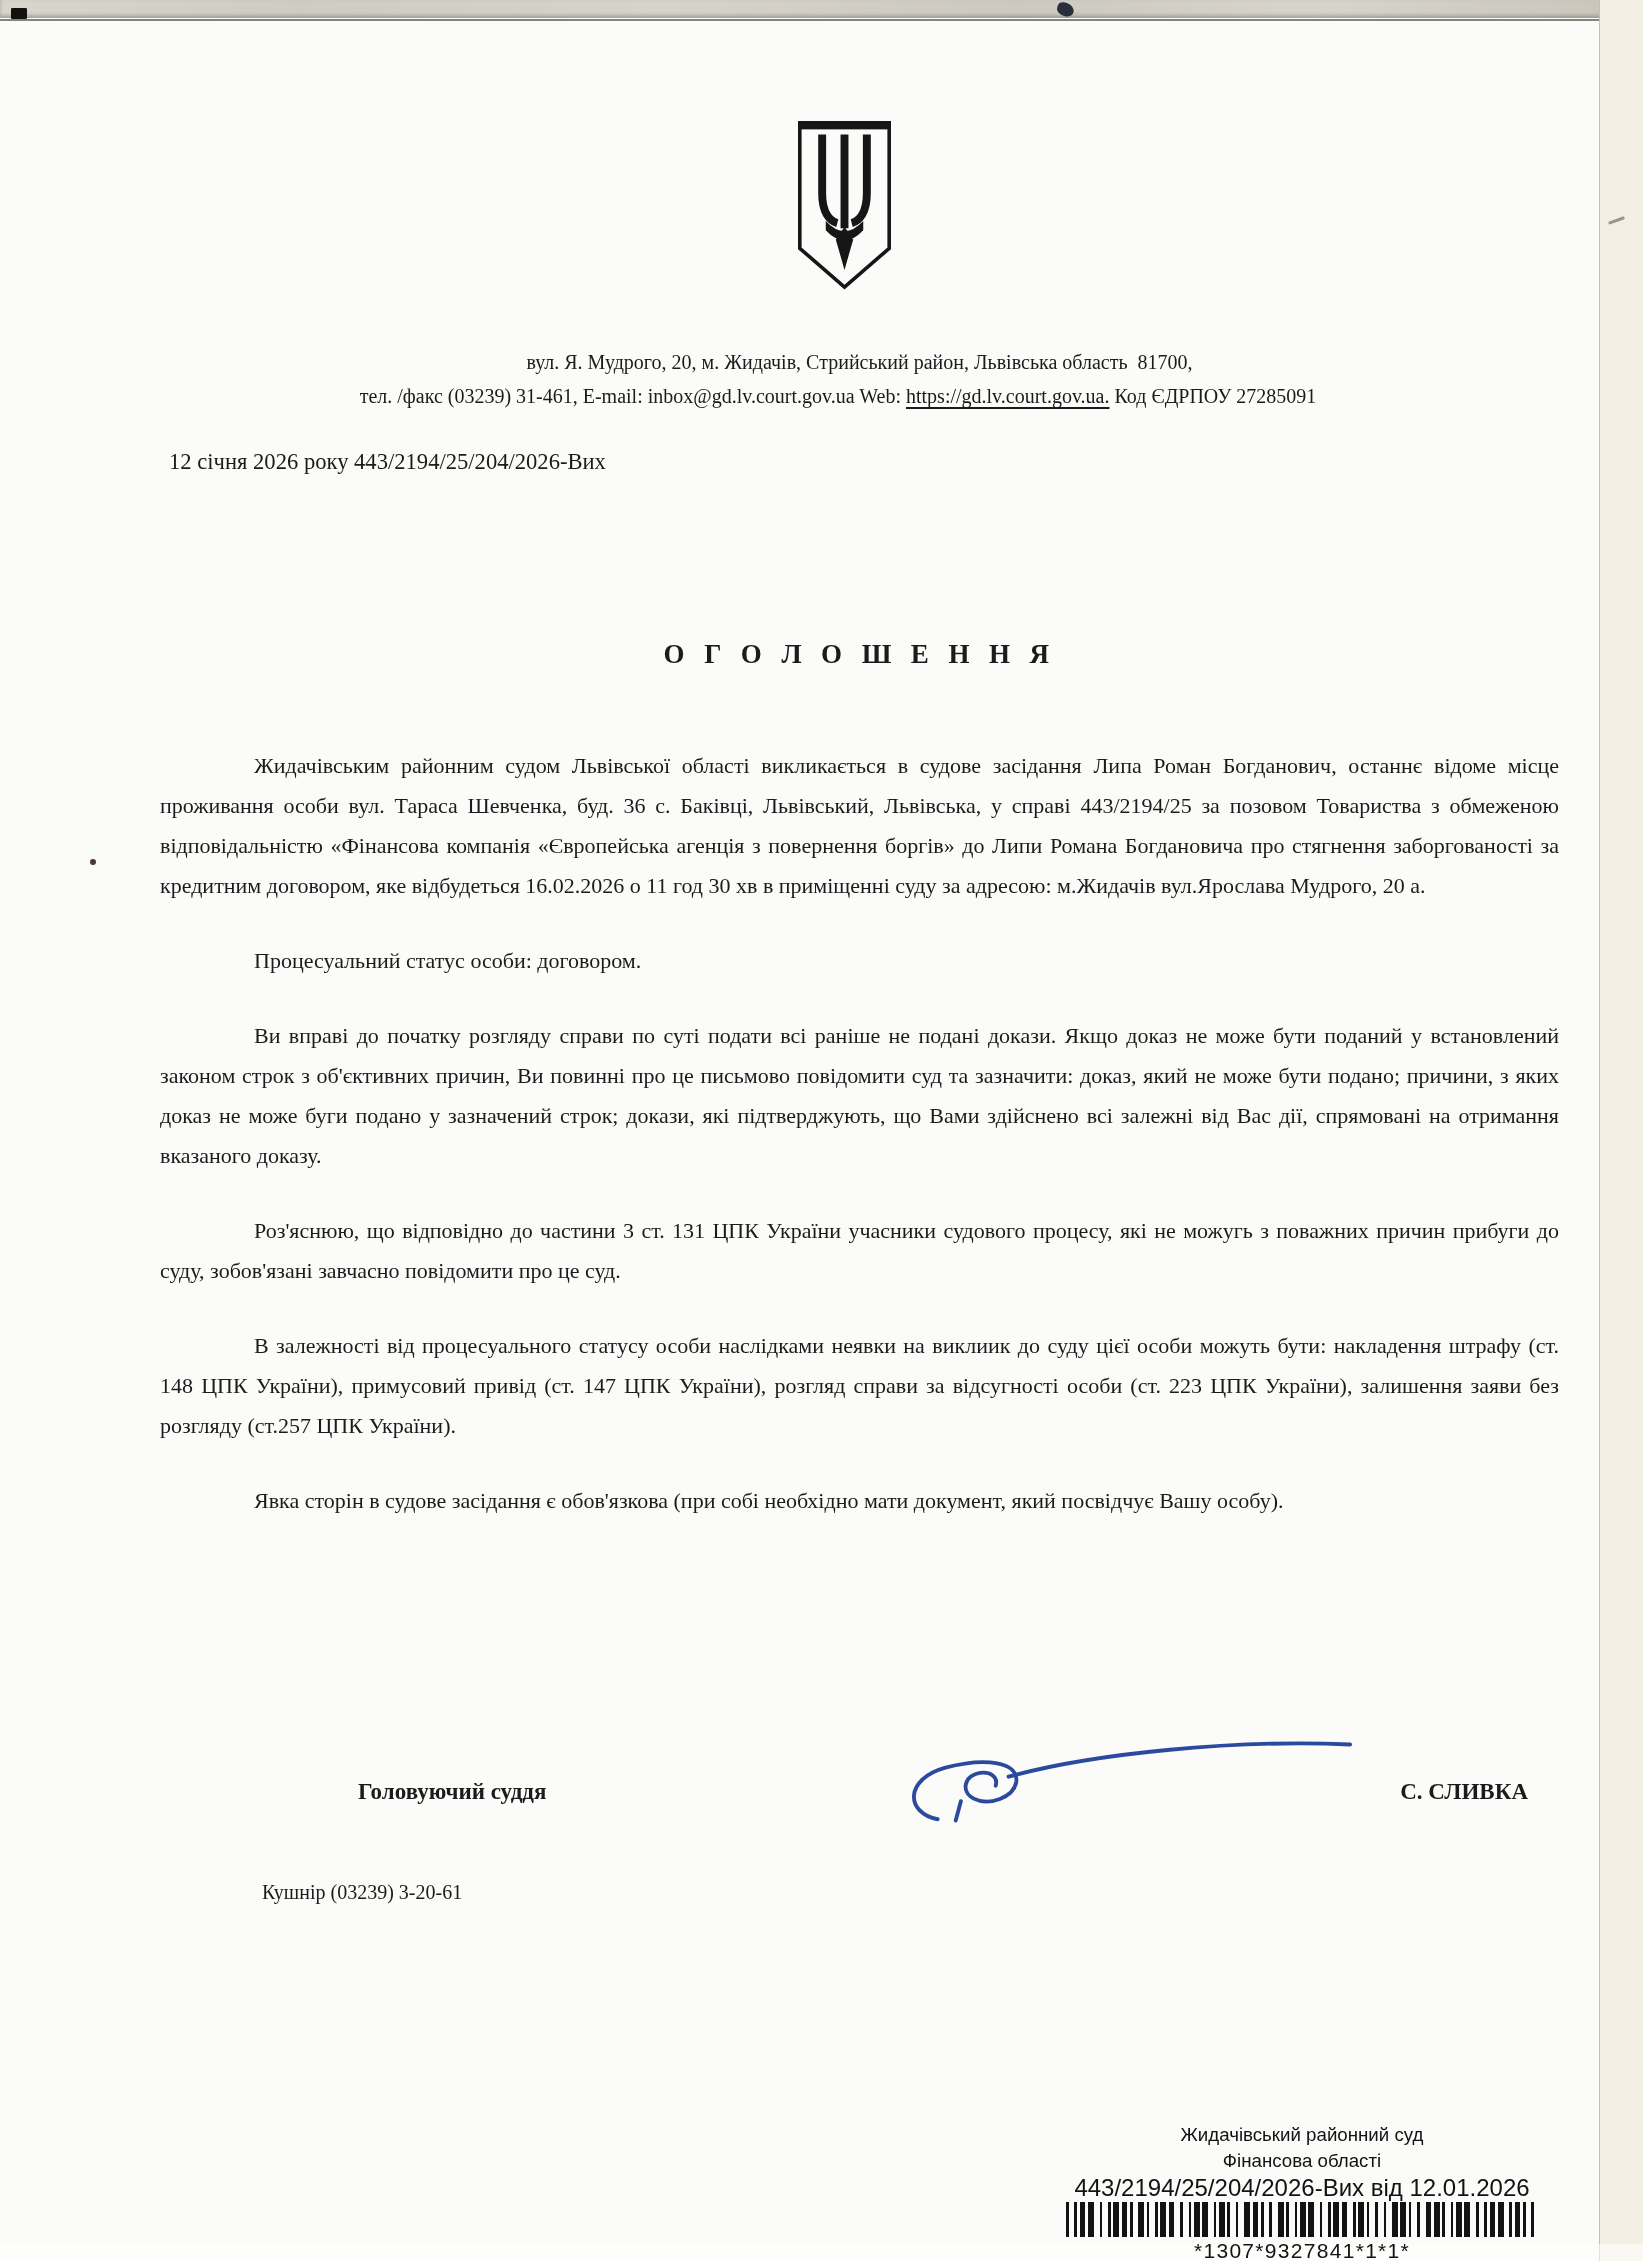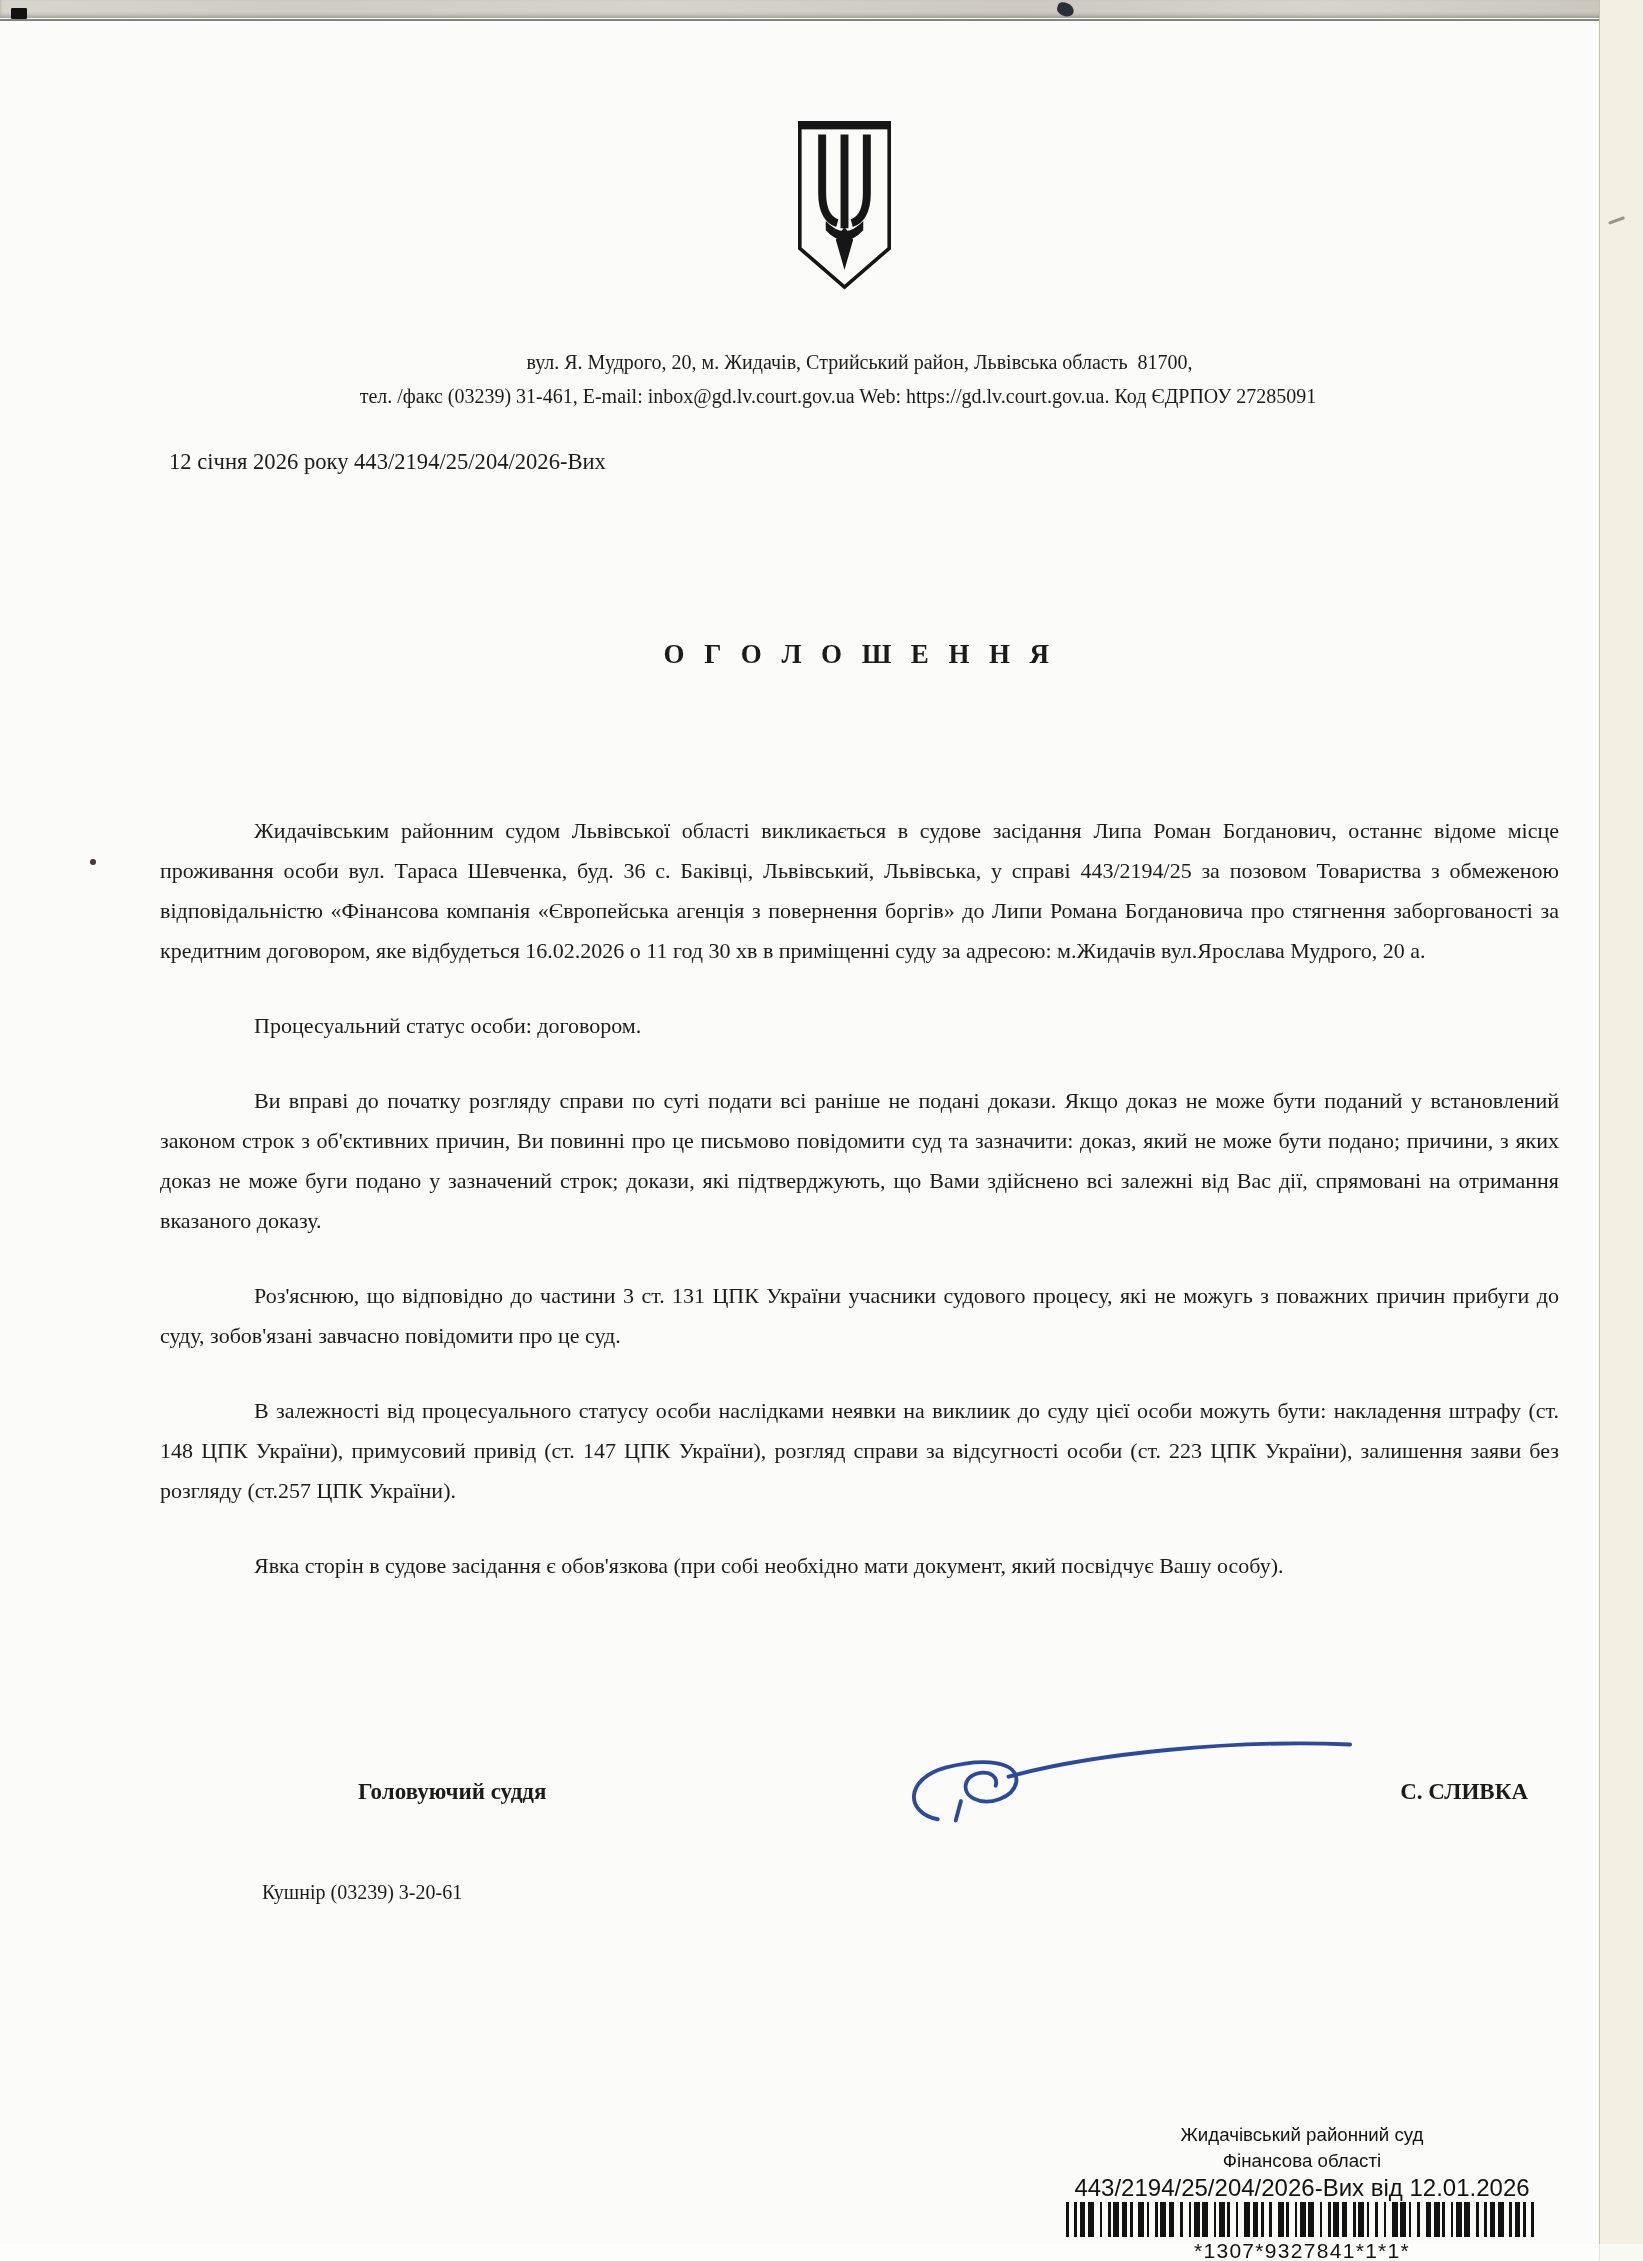--- a/index.html
+++ b/index.html
@@ -36,32 +36,32 @@
     text-align:center;font-weight:bold;font-size:28px;letter-spacing:0.6px;margin:0;
   }
   .addr-line{
     position:absolute;left:160px;right:85px;top:351px;
     text-align:center;font-size:20px;white-space:pre;
   }
   .contact-line{
     position:absolute;left:58px;right:26px;top:385px;
     text-align:center;font-size:20px;
   }
-  .contact-line .url{text-underline-offset:3.9px;text-decoration-thickness:1.9px;margin-top:23px;}
+  .contact-line .url{text-decoration:underline;text-underline-offset:3.9px;text-decoration-thickness:1.9px;margin-top:23px;}
 
   .ref-line{position:absolute;left:169px;top:449px;font-size:22.6px;}
 
   .doc-title{
     position:absolute;left:160px;right:85px;top:639px;
     text-align:center;font-weight:bold;font-size:27px;letter-spacing:6.4px;margin:0;
   }
 
   
   .body-text{
-    position:absolute;left:160px;right:85px;top:811px;
+    position:absolute;left:160px;right:85px;top:746px;
     font-size:22px;line-height:40px;text-align:justify;
   }
   .body-text p{margin:0 0 35px 0;text-indent:94px;}
 
   
   .sig-row{position:absolute;left:0;right:0;top:1765px;height:77px;}
   .sig-label{position:absolute;left:358px;top:14px;font-weight:bold;font-size:23px;}
   .sig-name{position:absolute;right:116px;top:14px;font-weight:bold;font-size:23px;}
   .sig-ink{position:absolute;left:899px;top:-31px;}
 

